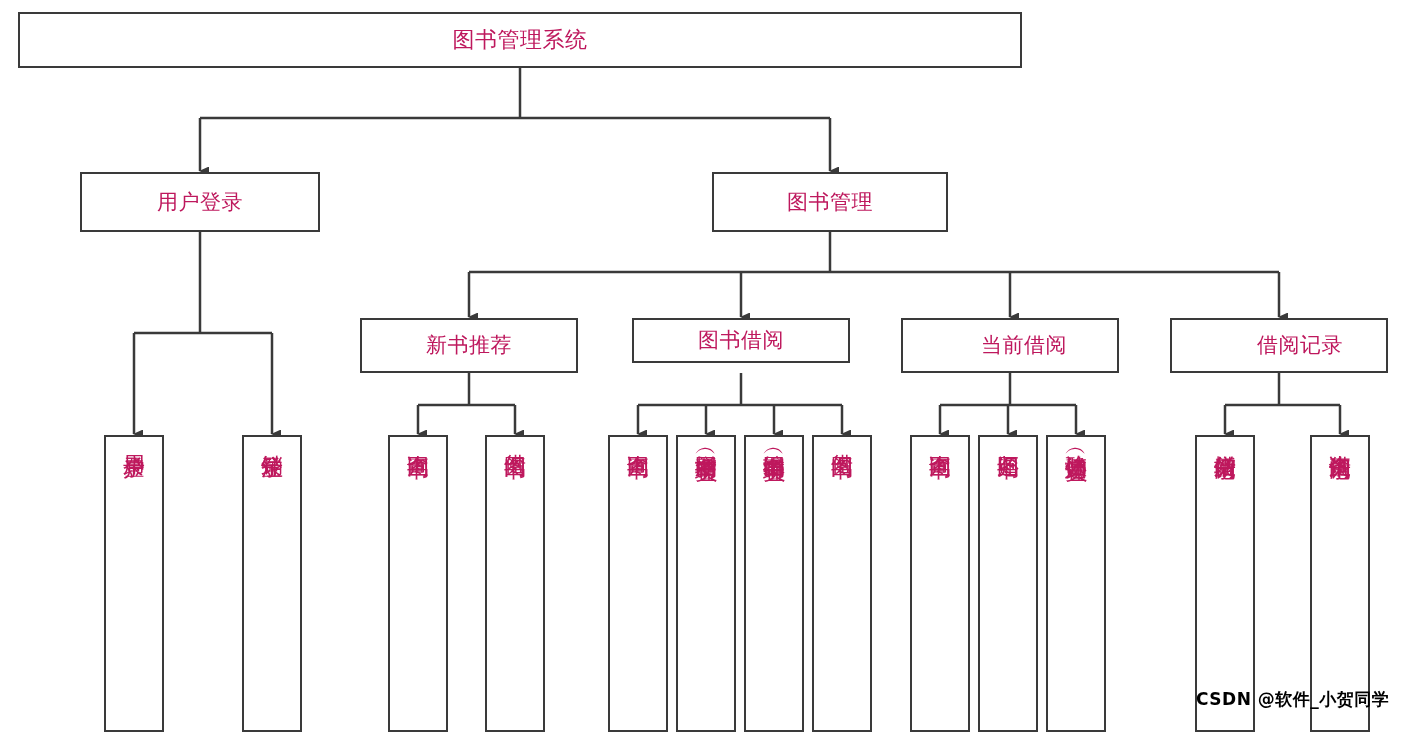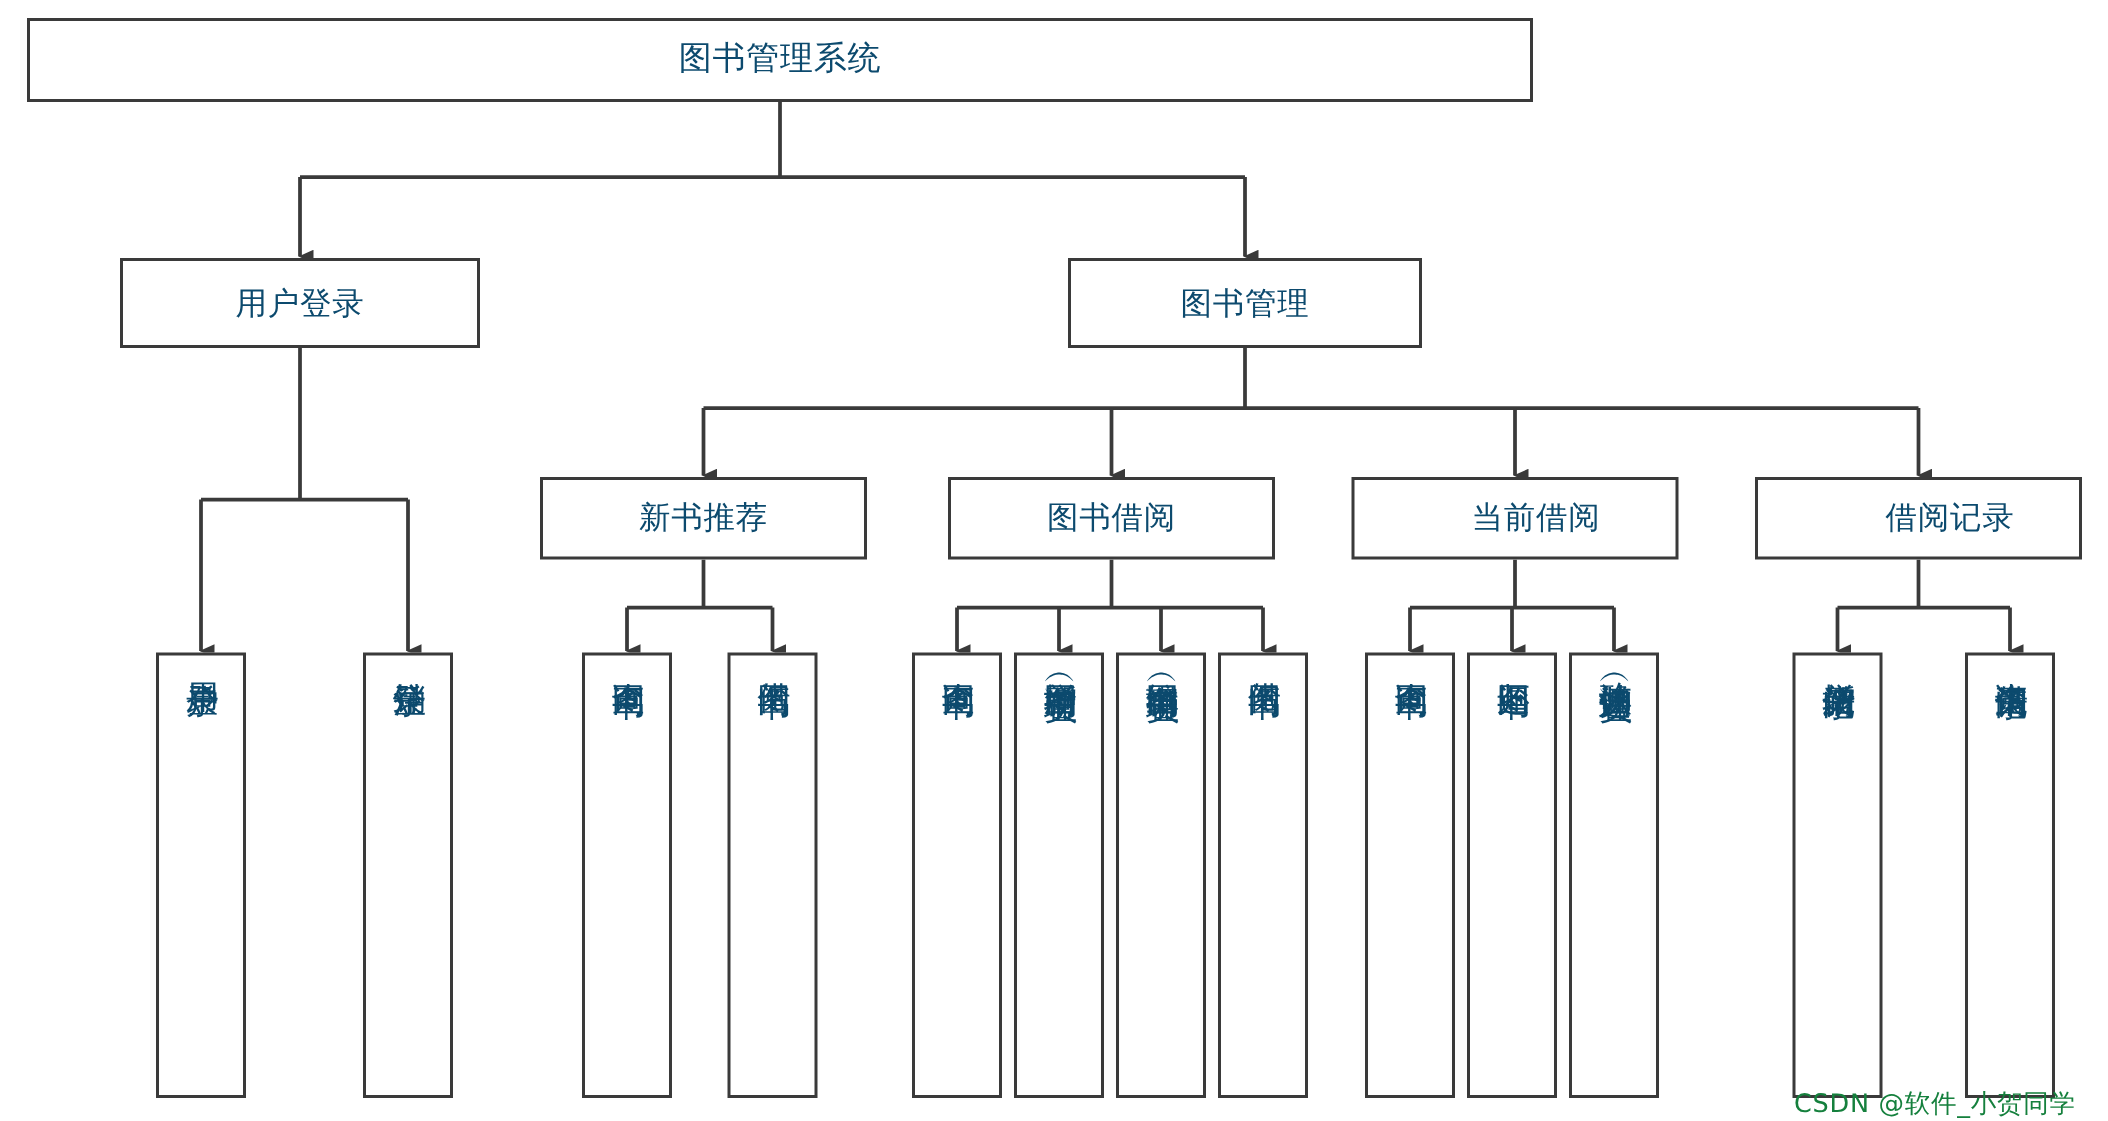--- a/index.html
+++ b/index.html
@@ -27,21 +27,21 @@
     pointer-events: none;
   }
   .node {
     position: absolute;
     box-sizing: border-box;
     background: #ffffff;
     border: 2px solid #3a3a3a;
     display: flex;
     align-items: center;
     justify-content: center;
-    color: #0c4a6e;
+    color: #be185d;
   }
   .node .label {
     display: block;
     text-align: center;
     line-height: 1.18;
     white-space: pre;
   }
   .node.horizontal .label {
     writing-mode: horizontal-tb;
     font-size: 21px;
@@ -123,21 +123,21 @@
       </div>
       <div class="node horizontal" style="left: 80px; top: 172px; width: 240px; height: 60px; border-color: rgb(58, 58, 58);">
         <span class="label">用户登录</span>
       </div>
       <div class="node horizontal" style="left: 712px; top: 172px; width: 236px; height: 60px; border-color: rgb(58, 58, 58);">
         <span class="label">图书管理</span>
       </div>
       <div class="node horizontal" style="left: 360px; top: 318px; width: 218px; height: 55px; border-color: rgb(58, 58, 58);">
         <span class="label">新书推荐</span>
       </div>
-      <div class="node horizontal" style="left: 632px; top: 318px; width: 218px; height: 55px; border-color: rgb(58, 58, 58);">
+      <div class="node horizontal" style="left: 632px; top: 318px; width: 218px; height: 45px; border-color: rgb(58, 58, 58);">
         <span class="label">图书借阅</span>
       </div>
       <div class="node horizontal" style="left: 901px; top: 318px; width: 218px; height: 55px; border-color: rgb(58, 58, 58); padding-left: 28px;">
         <span class="label">当前借阅</span>
       </div>
       <div class="node horizontal" style="left: 1170px; top: 318px; width: 218px; height: 55px; border-color: rgb(58, 58, 58); padding-left: 42px;">
         <span class="label">借阅记录</span>
       </div>
       <div class="node vertical" style="left: 104px; top: 435px; width: 60px; height: 297px; border-color: rgb(58, 58, 58);">
         <span class="label">用户登录</span>
@@ -173,15 +173,15 @@
         <span class="label">确认归还（管理员）</span>
       </div>
       <div class="node vertical" style="left: 1195px; top: 435px; width: 60px; height: 297px; border-color: rgb(58, 58, 58);">
         <span class="label">新增借阅记录</span>
       </div>
       <div class="node vertical" style="left: 1310px; top: 435px; width: 60px; height: 297px; border-color: rgb(58, 58, 58);">
         <span class="label">查询借阅记录</span>
       </div>
     </div>
 
-  <div class="watermark" style="left: 1196px; top: 724px; color: #15803d;">CSDN @软件_小贺同学</div>
+  <div class="watermark" style="left: 1196px; top: 688px; color: #000000; font-weight: bold;">CSDN @软件_小贺同学</div>
 
 </div>
 
 </body></html>

